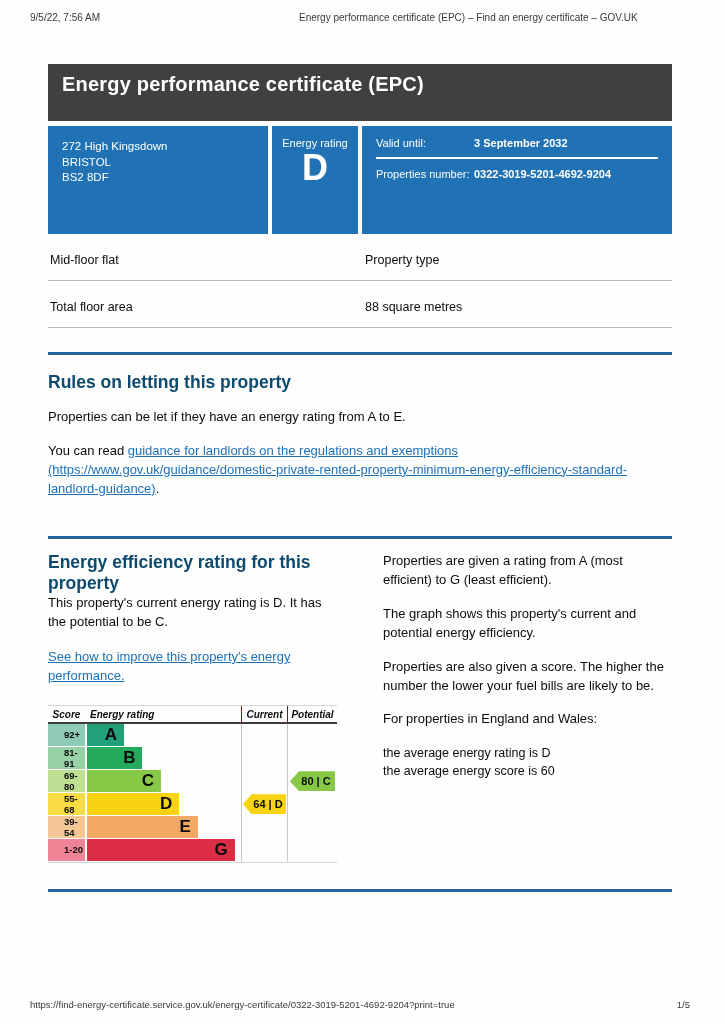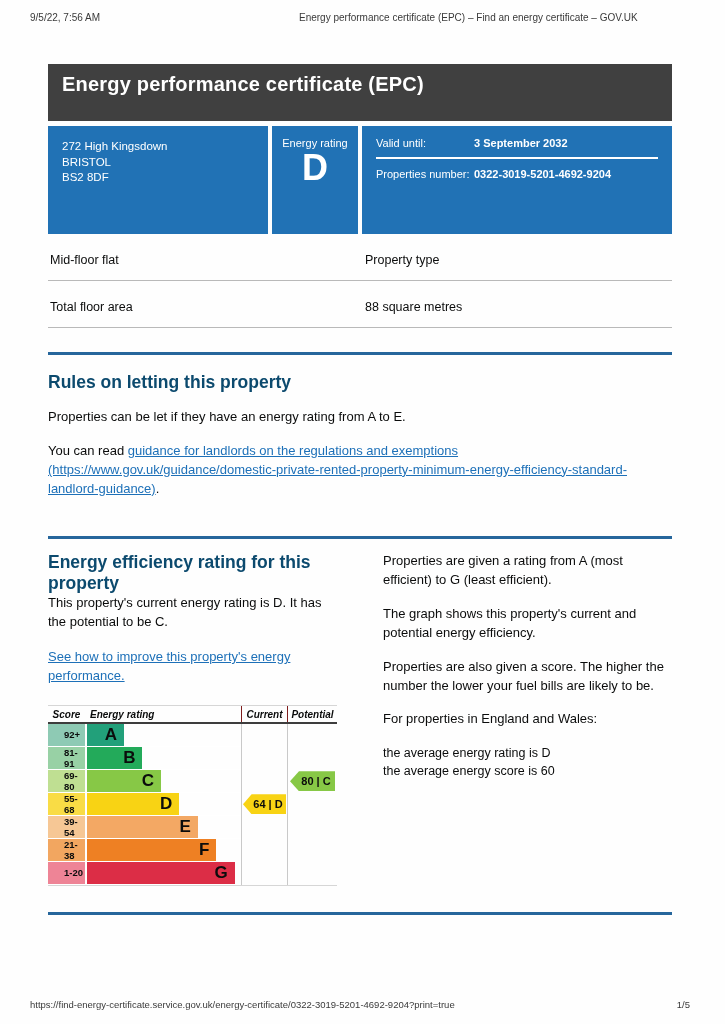--- a/index.html
+++ b/index.html
@@ -200,30 +200,20 @@
                 <div class="epc-score" style="background: rgb(246, 199, 149);">39-54</div>
                 <div class="epc-bandcell">
                   <div class="epc-bar" style="width: 72%; background: rgb(243, 168, 100);">
                     <span>E</span>
                   </div>
                 </div>
                 <div class="epc-col-cur"></div>
                 <div class="epc-col-pot"></div>
               </div>
               <div class="epc-grid-row epc-row">
-                <div class="epc-score" style="background: rgb(242, 166, 96);">21-38</div>
-                <div class="epc-bandcell">
-                  <div class="epc-bar" style="width: 84%; background: rgb(238, 128, 35);">
-                    <span>F</span>
-                  </div>
-                </div>
-                <div class="epc-col-cur"></div>
-                <div class="epc-col-pot"></div>
-              </div>
-              <div class="epc-grid-row epc-row">
                 <div class="epc-score" style="background: rgb(238, 132, 150);">1-20</div>
                 <div class="epc-bandcell">
                   <div class="epc-bar" style="width: 96%; background: rgb(220, 45, 70);">
                     <span>G</span>
                   </div>
                 </div>
                 <div class="epc-col-cur"></div>
                 <div class="epc-col-pot"></div>
               </div>
             </div>

